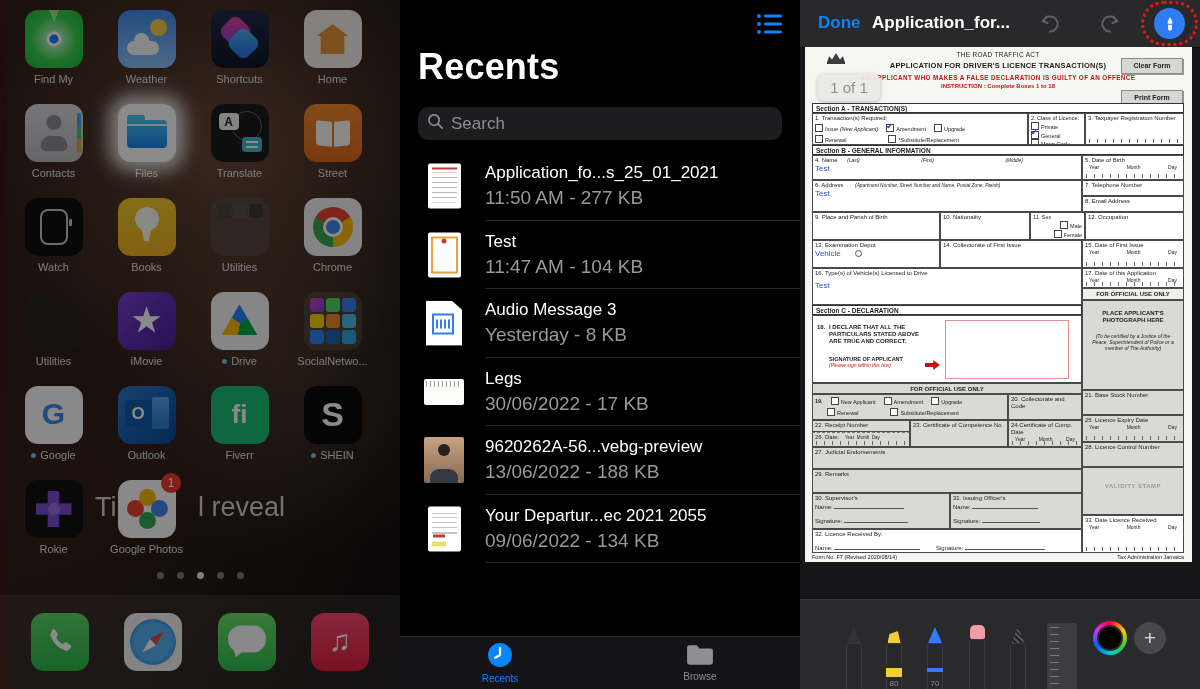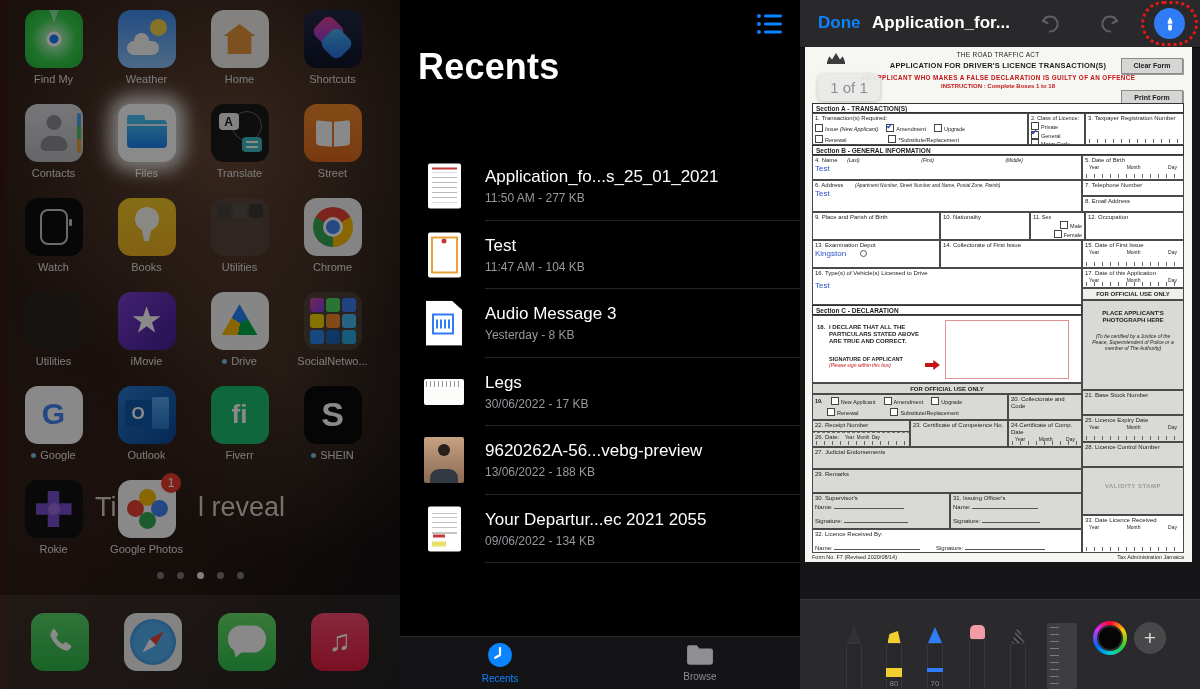--- a/index.html
+++ b/index.html
@@ -104,21 +104,21 @@
   .listbtn{position:absolute;right:16px;top:12px;width:28px;height:24px;}
   .recents-title{position:absolute;left:18px;top:46px;font-size:36px;font-weight:bold;letter-spacing:.2px;}
   .search{position:absolute;left:18px;top:107px;width:364px;height:33px;background:#1d1d1f;border-radius:10px;display:flex;align-items:center;padding:0 9px;gap:7px;box-sizing:border-box;}
   .search .ph{color:#8e8e93;font-size:17px;}
   .rows{position:absolute;left:0;top:152px;width:400px;}
   .frow{position:relative;height:68.5px;}
   .frow::after{content:"";position:absolute;left:85px;right:0;bottom:0;height:1px;background:#262628;}
   .thumbwrap{position:absolute;left:24px;top:50%;transform:translateY(-50%);width:40px;display:flex;justify-content:center;}
   .ftxt{position:absolute;left:85px;top:50%;transform:translateY(-50%);}
   .fname{font-size:17px;color:#fff;margin-bottom:4px;}
-  .fmeta{font-size:12px;color:#98989e;}
+  .fmeta{font-size:19px;color:#98989e;}
   .cloudbtn{position:absolute;right:16px;top:50%;transform:translateY(-50%);}
   
   .t-form{width:33px;height:45px;background:#fff;border-radius:2px;position:relative;overflow:hidden;}
   .t-form::before{content:"";position:absolute;left:4px;top:4px;right:4px;height:2px;background:#c03a3a;}
   .t-form::after{content:"";position:absolute;left:4px;top:9px;right:4px;height:30px;
      background:repeating-linear-gradient(180deg,#b9b9b9 0 1px,transparent 1px 5px);}
   .t-test{width:33px;height:45px;background:#fff;border-radius:2px;position:relative;}
   .t-test::before{content:"";position:absolute;inset:4px 3px;border:2px solid #e8a13a;}
   .t-test::after{content:"";position:absolute;left:50%;top:6px;transform:translateX(-50%);width:5px;height:5px;border-radius:50%;background:#c03a3a;}
   .t-audio{width:36px;height:45px;background:#fff;clip-path:polygon(0 0,72% 0,100% 20%,100% 100%,0 100%);position:relative;}
@@ -223,31 +223,31 @@
         <div class="lbl">Find My</div>
       </div>
       <div class="app">
         <div class="ic ic-weather">
             <span class="sun"></span>
             <span class="cloud"></span>
           </div>
         <div class="lbl">Weather</div>
       </div>
       <div class="app">
-        <div class="ic ic-home-app">
-            <span class="house"></span>
-          </div>
-        <div class="lbl">Home</div>
-      </div>
-      <div class="app">
         <div class="ic ic-shortcuts">
             <span class="s1"></span>
             <span class="s2"></span>
           </div>
         <div class="lbl">Shortcuts</div>
+      </div>
+      <div class="app">
+        <div class="ic ic-home-app">
+            <span class="house"></span>
+          </div>
+        <div class="lbl">Home</div>
       </div>
 
       <div class="app">
         <div class="ic ic-contacts">
             <span class="ph"></span>
             <span class="pb"></span>
             <span class="tabs"></span>
           </div>
         <div class="lbl">Contacts</div>
       </div>
@@ -416,20 +416,29 @@
         <circle cx="3" cy="4" r="1.9" fill="#0a84ff"></circle>
           <rect x="8" y="2.6" width="18" height="2.8" rx="1.4" fill="#0a84ff"></rect>
         <circle cx="3" cy="12" r="1.9" fill="#0a84ff"></circle>
           <rect x="8" y="10.6" width="18" height="2.8" rx="1.4" fill="#0a84ff"></rect>
         <circle cx="3" cy="20" r="1.9" fill="#0a84ff"></circle>
           <rect x="8" y="18.6" width="18" height="2.8" rx="1.4" fill="#0a84ff"></rect>
       </svg>
     </div>
     <div class="recents-title">Recents</div>
 
+    <div class="search">
+      <span>
+        <svg width="17" height="17" viewBox="0 0 18 18">
+            <circle cx="7.5" cy="7.5" r="5.5" stroke="#8e8e93" stroke-width="1.8" fill="none"></circle>
+            <path d="M11.5 11.5 L16 16" stroke="#8e8e93" stroke-width="1.8" stroke-linecap="round"></path>
+          </svg>
+      </span>
+      <span class="ph">Search</span>
+    </div>
 
     <div class="rows">
       <div class="frow">
         <div class="thumbwrap">
             <div class="t-form"></div>
           </div>
         <div class="ftxt">
             <div class="fname">Application_fo...s_25_01_2021</div>
         <div class="fmeta">11:50 AM - 277 KB</div>
           </div>
@@ -595,21 +604,21 @@
       <div class="c" style="left:135px;top:165px;width:90px;height:28px"><span>10. Nationality</span></div>
       <div class="c" style="left:225px;top:165px;width:55px;height:28px;font-size:5.5px">
         <span>11. Sex</span>
         <div style="text-align:right;margin-top:1px"><span class="box"></span><span class="cbl">Male</span></div>
         <div style="text-align:right"><span class="box"></span><span class="cbl">Female</span></div>
       </div>
       <div class="c" style="left:280px;top:165px;width:99px;height:28px"><span>12. Occupation</span></div>
 
       <div class="c" style="left:7px;top:193px;width:128px;height:28px">
         <span>13. Examination Depot</span>
-        <div class="ink"><span>Kingston</span><span class="depot-gear"></span></div>
+        <div class="ink"><span>Vehicle</span><span class="depot-gear"></span></div>
       </div>
       <div class="c" style="left:135px;top:193px;width:142px;height:28px"><span>14. Collectorate of First Issue</span></div>
       <div class="c" style="left:277px;top:193px;width:102px;height:28px">
         <div>15. Date of First Issue</div>
         <div class="ymd">
             <span>Year</span>
             <span>Month</span>
             <span>Day</span>
           </div>
         <div class="tk"></div>

